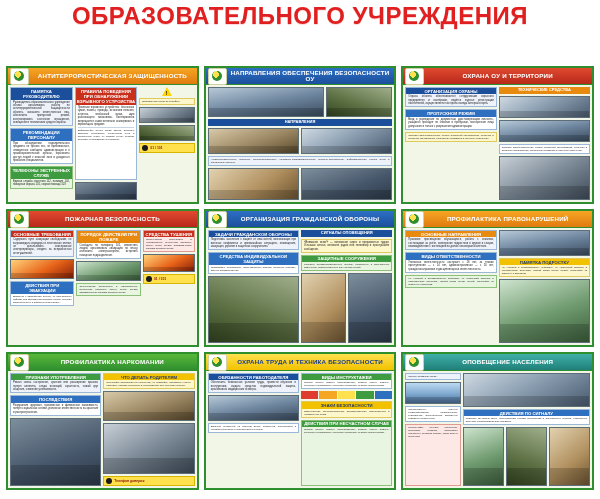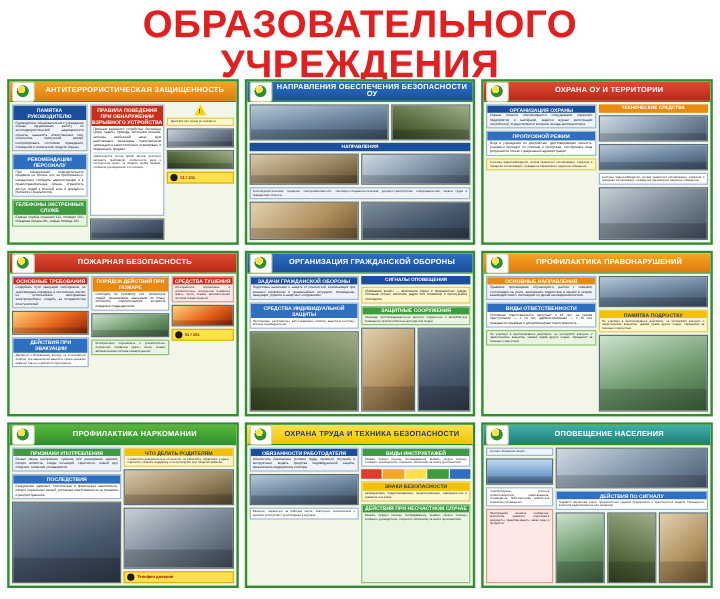--- a/index.html
+++ b/index.html
@@ -22,21 +22,21 @@
   }
   .title-line{
     font-weight:bold;
     color:#e02020;
     letter-spacing:0.5px;
     line-height:1.02;
     text-transform:uppercase;
     font-size:25px;
     text-shadow:0 1px 0 #ffd9d9;
   }
-  .title-line.l2{font-size:32px;}
+  .title-line.l2{font-size:24px;}
   
   .grid{
     position:absolute;
     left:6px;top:66px;
     width:588px;height:428px;
     display:grid;
     grid-template-columns:1fr 1fr 1fr;
     grid-template-rows:138px 138px 138px;
     gap:5px;
   }

